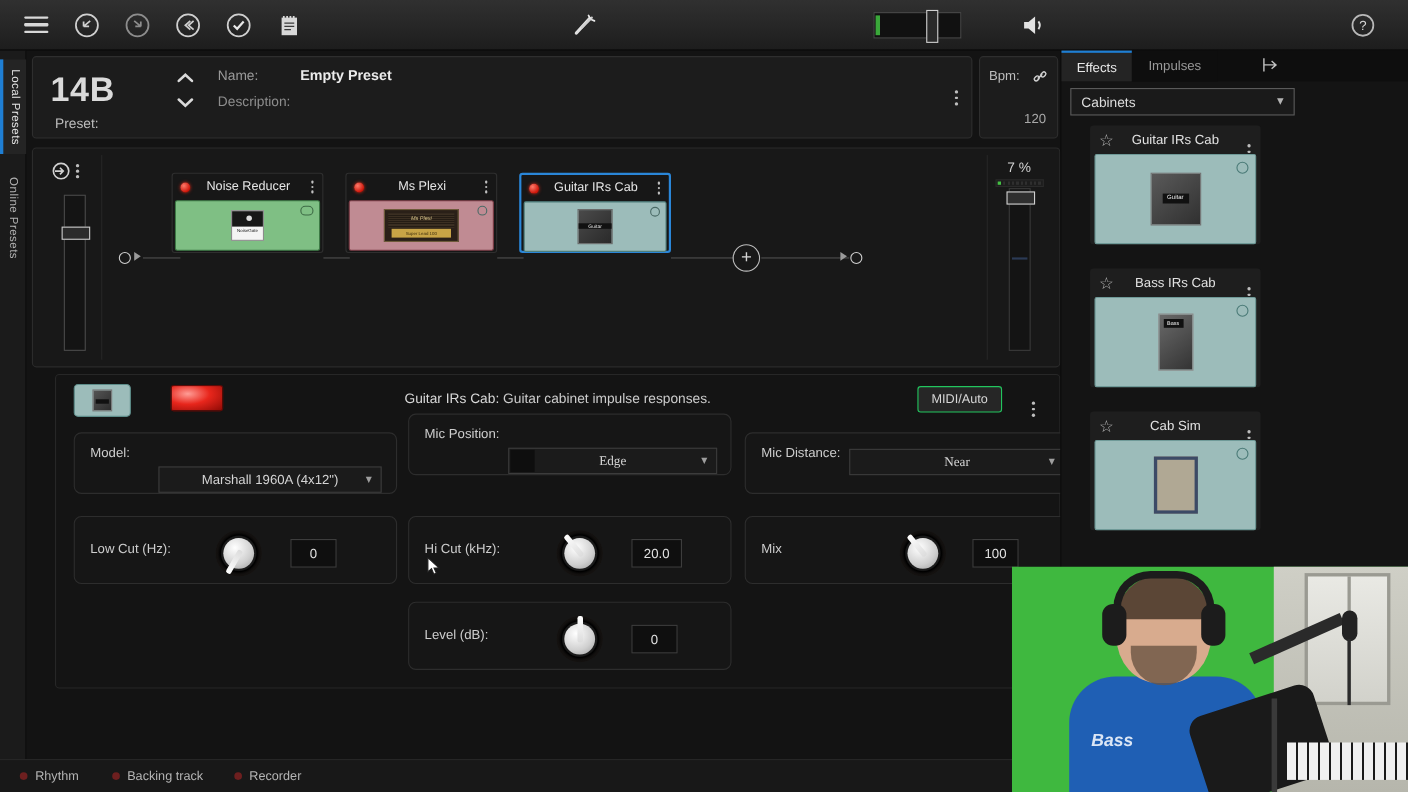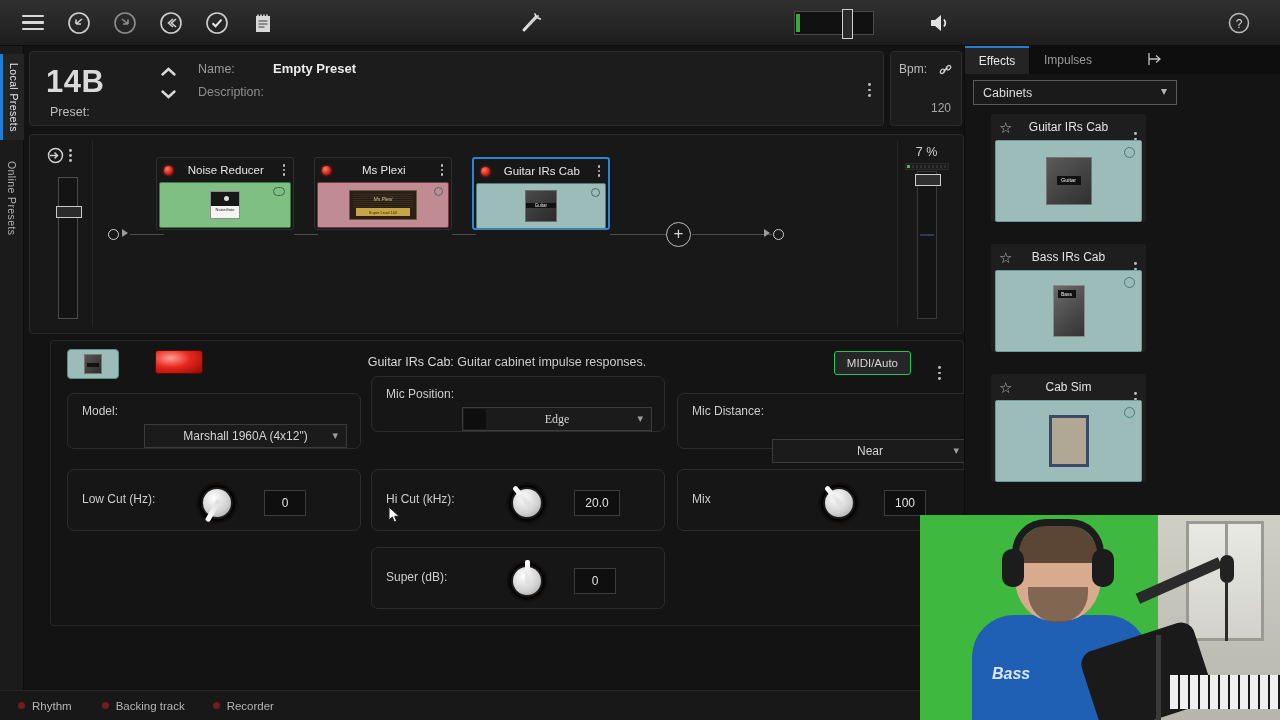--- a/index.html
+++ b/index.html
@@ -562,21 +562,21 @@
         <div class="plabel">Mic Position:</div>
         <div class="sel" style="left:90px; top:30px; width:190px;font-family:Liberation Serif, serif;">
           <span class="stub"></span>
           <span>Edge</span>
           <span class="chev">▾</span>
         </div>
       </div>
 
       <div class="pbox" style="left:626px; top:52px; width:294px; height:56px;">
         <div class="plabel">Mic Distance:</div>
-        <div class="sel" style="left:94px; top:45px; width:196px;">
+        <div class="sel" style="left:94px; top:14px; width:196px;font-family:Liberation Serif, serif;">
           <span>Near</span>
           <span class="chev">▾</span>
         </div>
       </div>
 
       <div class="pbox" style="left:16px; top:128px; width:294px; height:62px;">
         <div class="plabel" style="top:22px">Low Cut (Hz):</div>
         <div class="knob" style="left:128px; top:12px;">
           <span class="cap"></span>
           <span class="ptr" style="transform:rotate(-150deg)"></span>
@@ -596,21 +596,21 @@
       <div class="pbox" style="left:626px; top:128px; width:294px; height:62px;">
         <div class="plabel" style="top:22px">Mix</div>
         <div class="knob" style="left:140px; top:12px;">
           <span class="cap"></span>
           <span class="ptr" style="transform:rotate(-40deg)"></span>
         </div>
         <div class="numbox" style="left:206px; top:20px; width:42px;">100</div>
       </div>
 
       <div class="pbox" style="left:320px; top:206px; width:294px; height:62px;">
-        <div class="plabel" style="top:22px">Super (dB):</div>
+        <div class="plabel" style="top:22px">Level (dB):</div>
         <div class="knob" style="left:134px; top:12px;">
           <span class="cap"></span>
           <span class="ptr" style="transform:rotate(0deg)"></span>
         </div>
         <div class="numbox" style="left:202px; top:20px; width:42px;">0</div>
       </div>
     </div>
   </div>
 
   <div class="bottombar">

